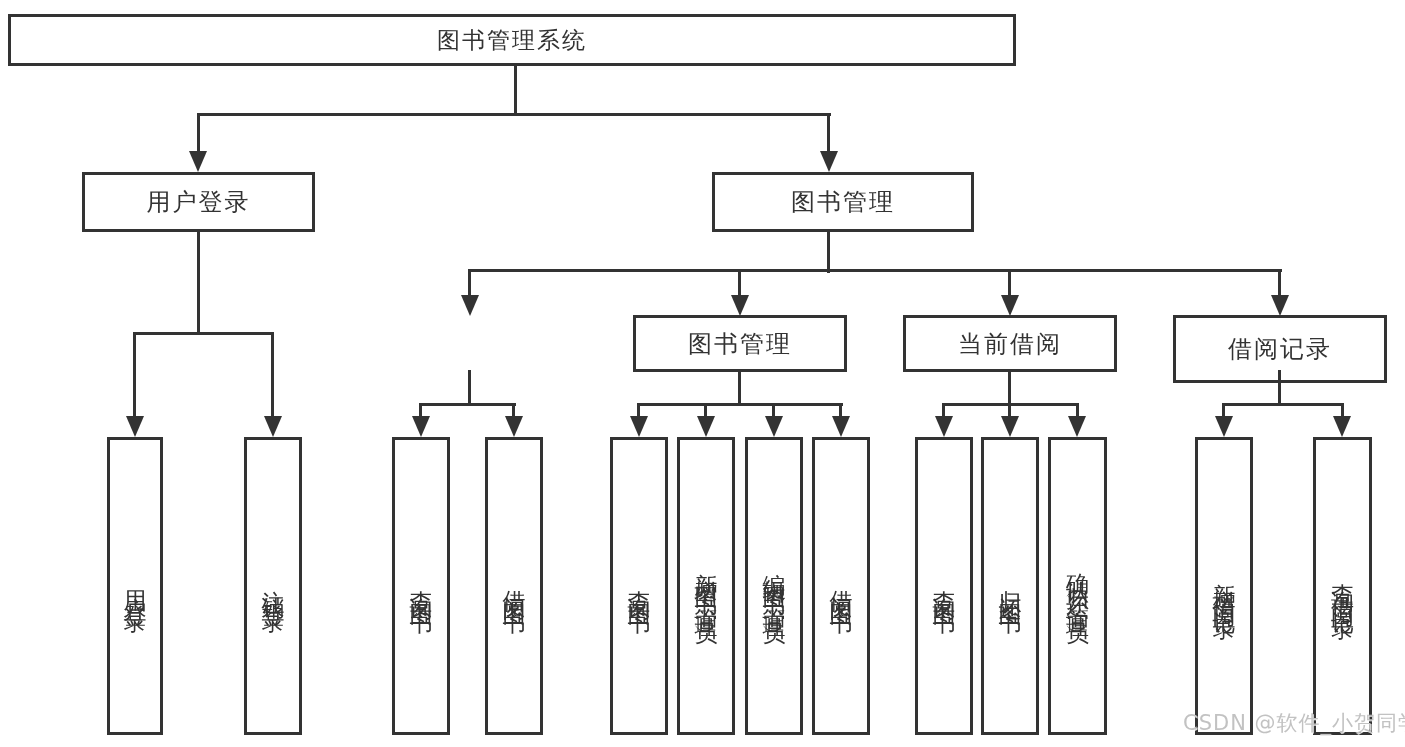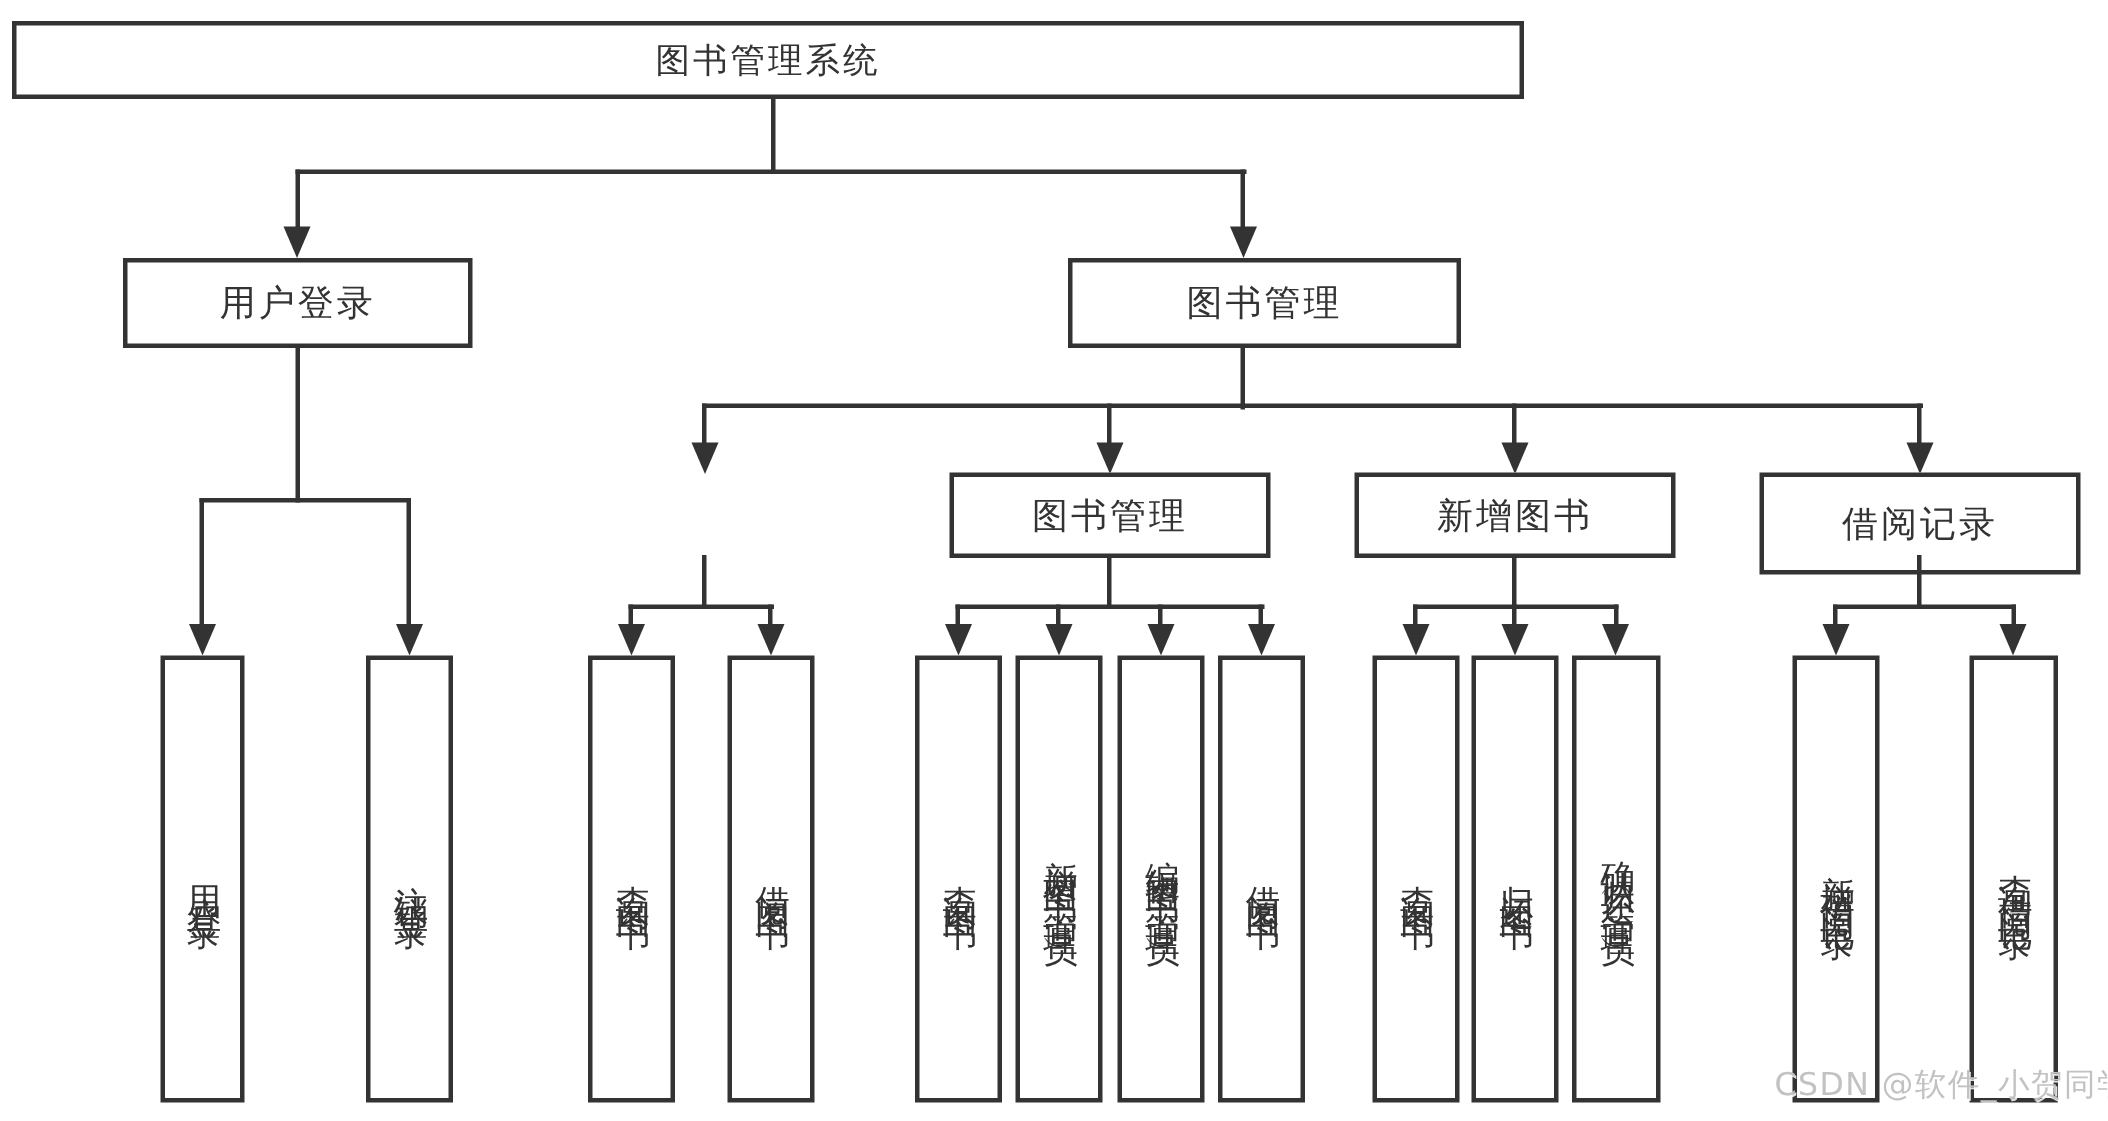--- a/index.html
+++ b/index.html
@@ -60,21 +60,21 @@
   <div class="lv" style="left:468px;top:269px;height:27px"></div>
   <div class="lv" style="left:738px;top:269px;height:27px"></div>
   <div class="lv" style="left:1008px;top:269px;height:27px"></div>
   <div class="lv" style="left:1278px;top:269px;height:27px"></div>
   <div class="arr" style="left:461px;top:295px"></div>
   <div class="arr" style="left:731px;top:295px"></div>
   <div class="arr" style="left:1001px;top:295px"></div>
   <div class="arr" style="left:1271px;top:295px"></div>
 
   <div class="box hbox" style="left:633px;top:315px;width:214px;height:57px">图书管理</div>
-  <div class="box hbox" style="left:903px;top:315px;width:214px;height:57px">新增图书</div>
+  <div class="box hbox" style="left:903px;top:315px;width:214px;height:57px">当前借阅</div>
   <div class="box hbox" style="left:1173px;top:315px;width:214px;height:68px">借阅记录</div>
 
   <div class="lv" style="left:468px;top:370px;height:35px"></div>
   <div class="lh" style="left:419px;top:403px;width:97px"></div>
   <div class="lv" style="left:419px;top:403px;height:15px"></div>
   <div class="lv" style="left:512px;top:403px;height:15px"></div>
   <div class="arr" style="left:412px;top:416px"></div>
   <div class="arr" style="left:505px;top:416px"></div>
 
   <div class="lv" style="left:738px;top:370px;height:35px"></div>

